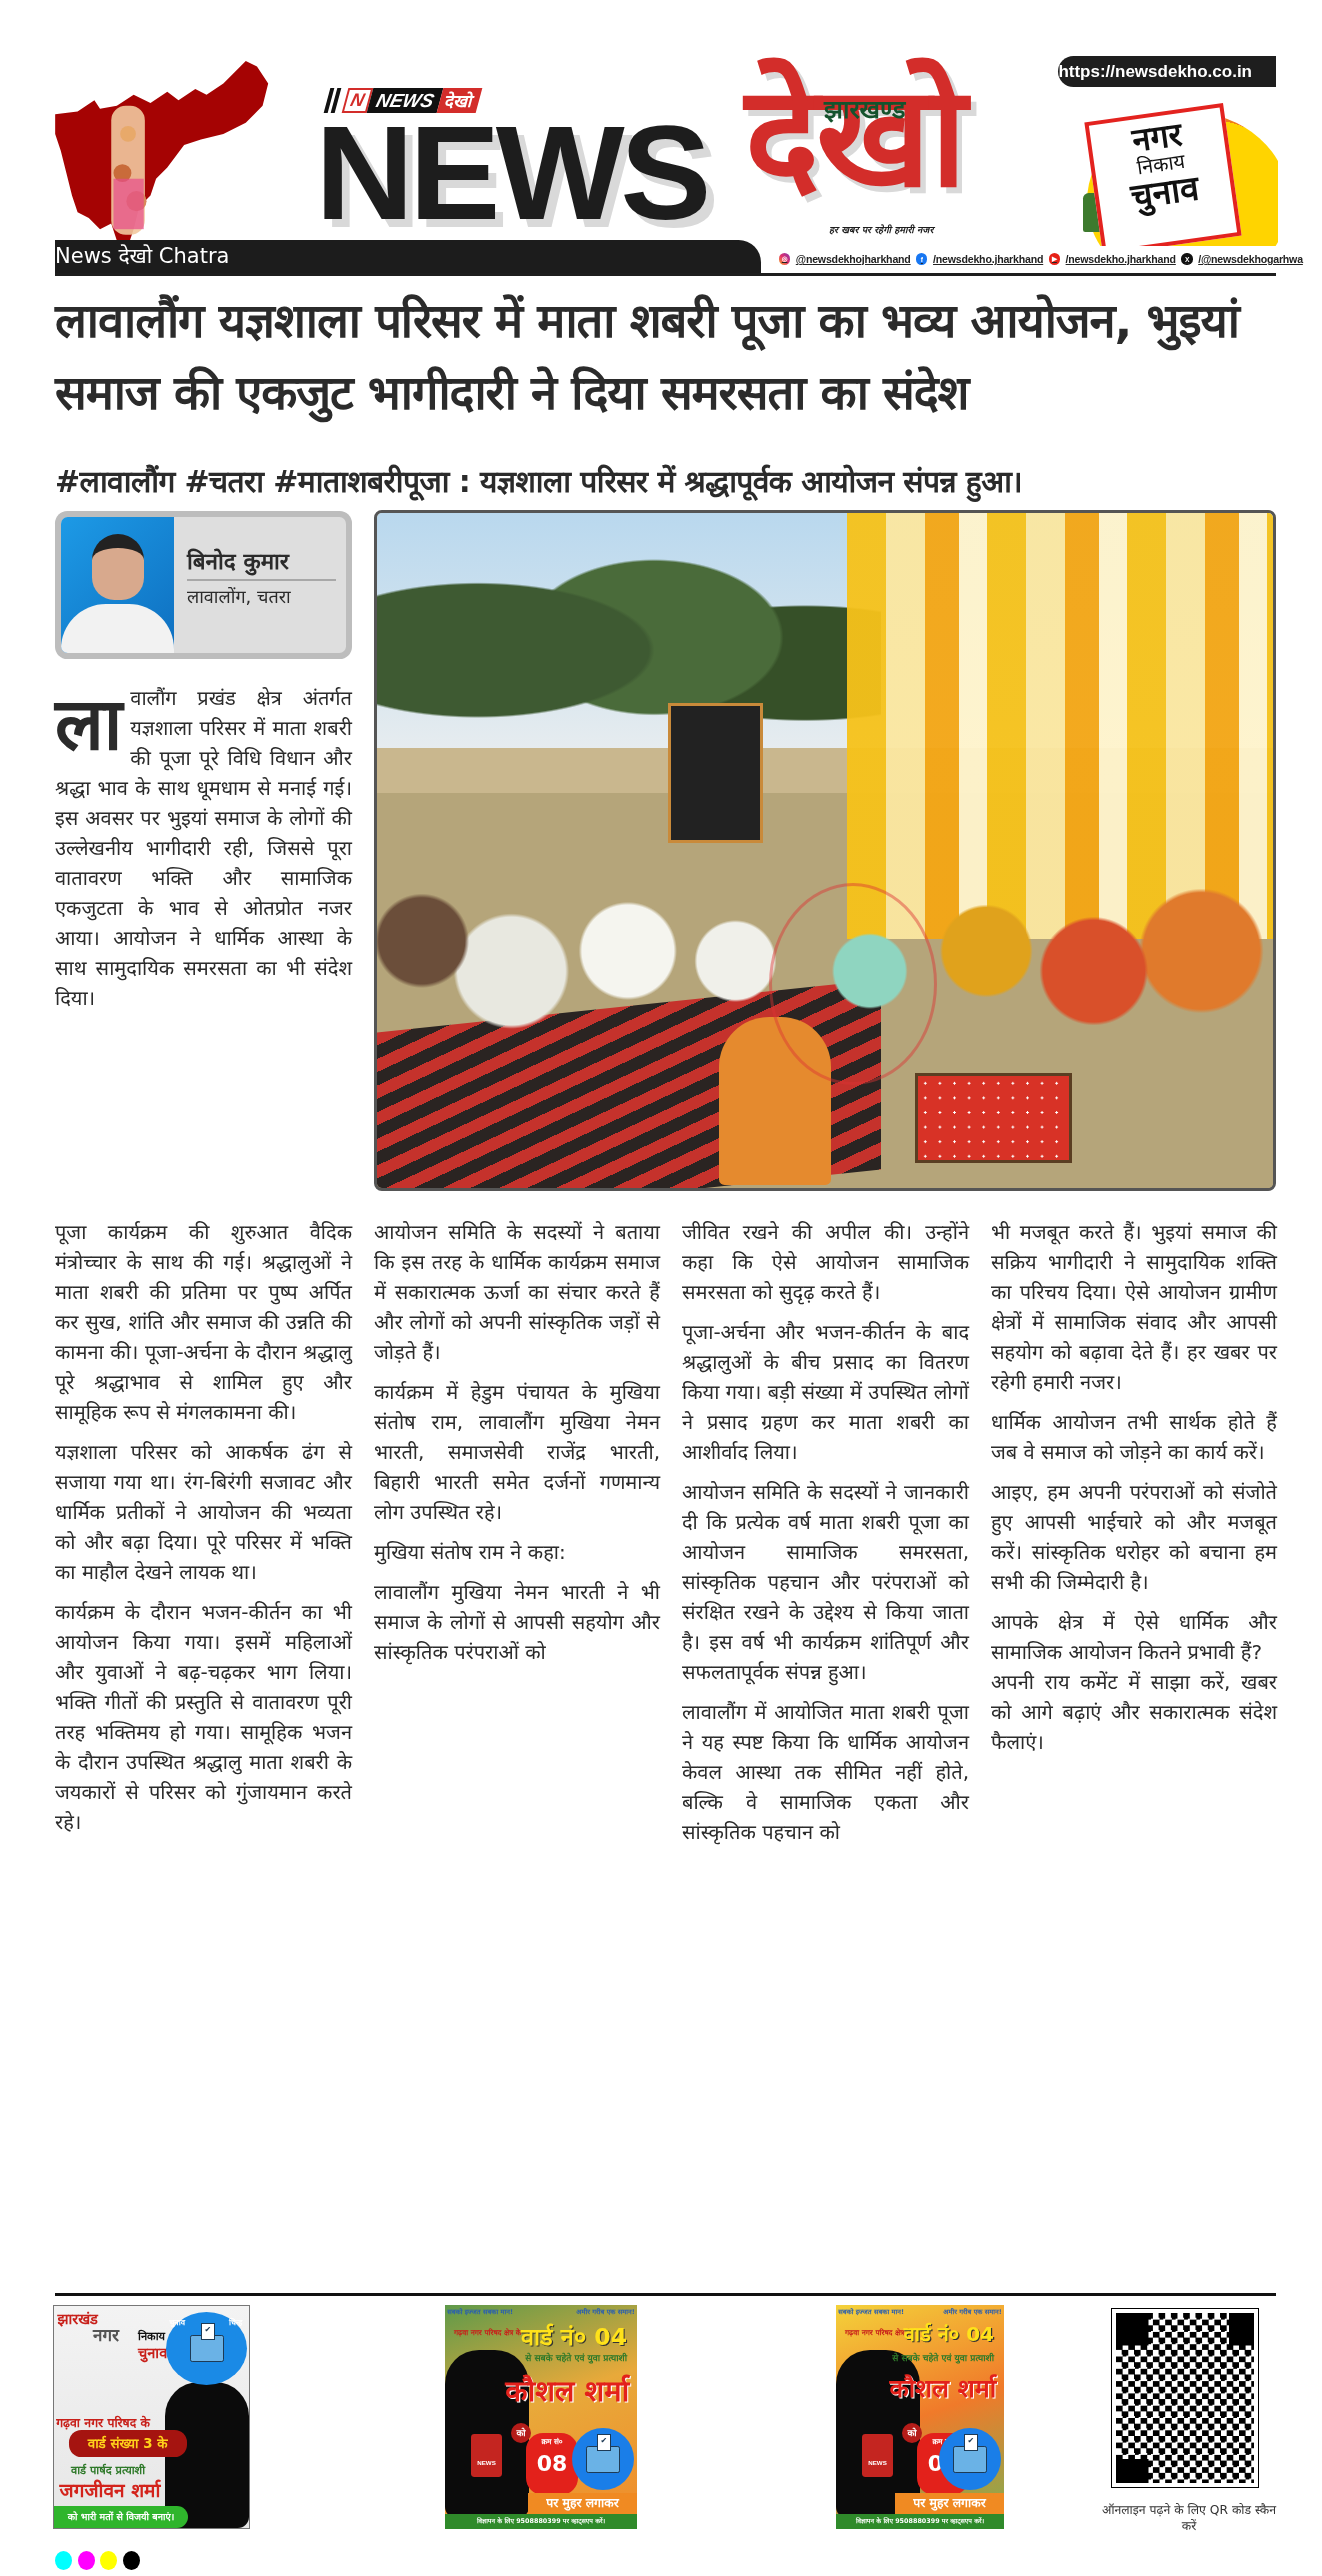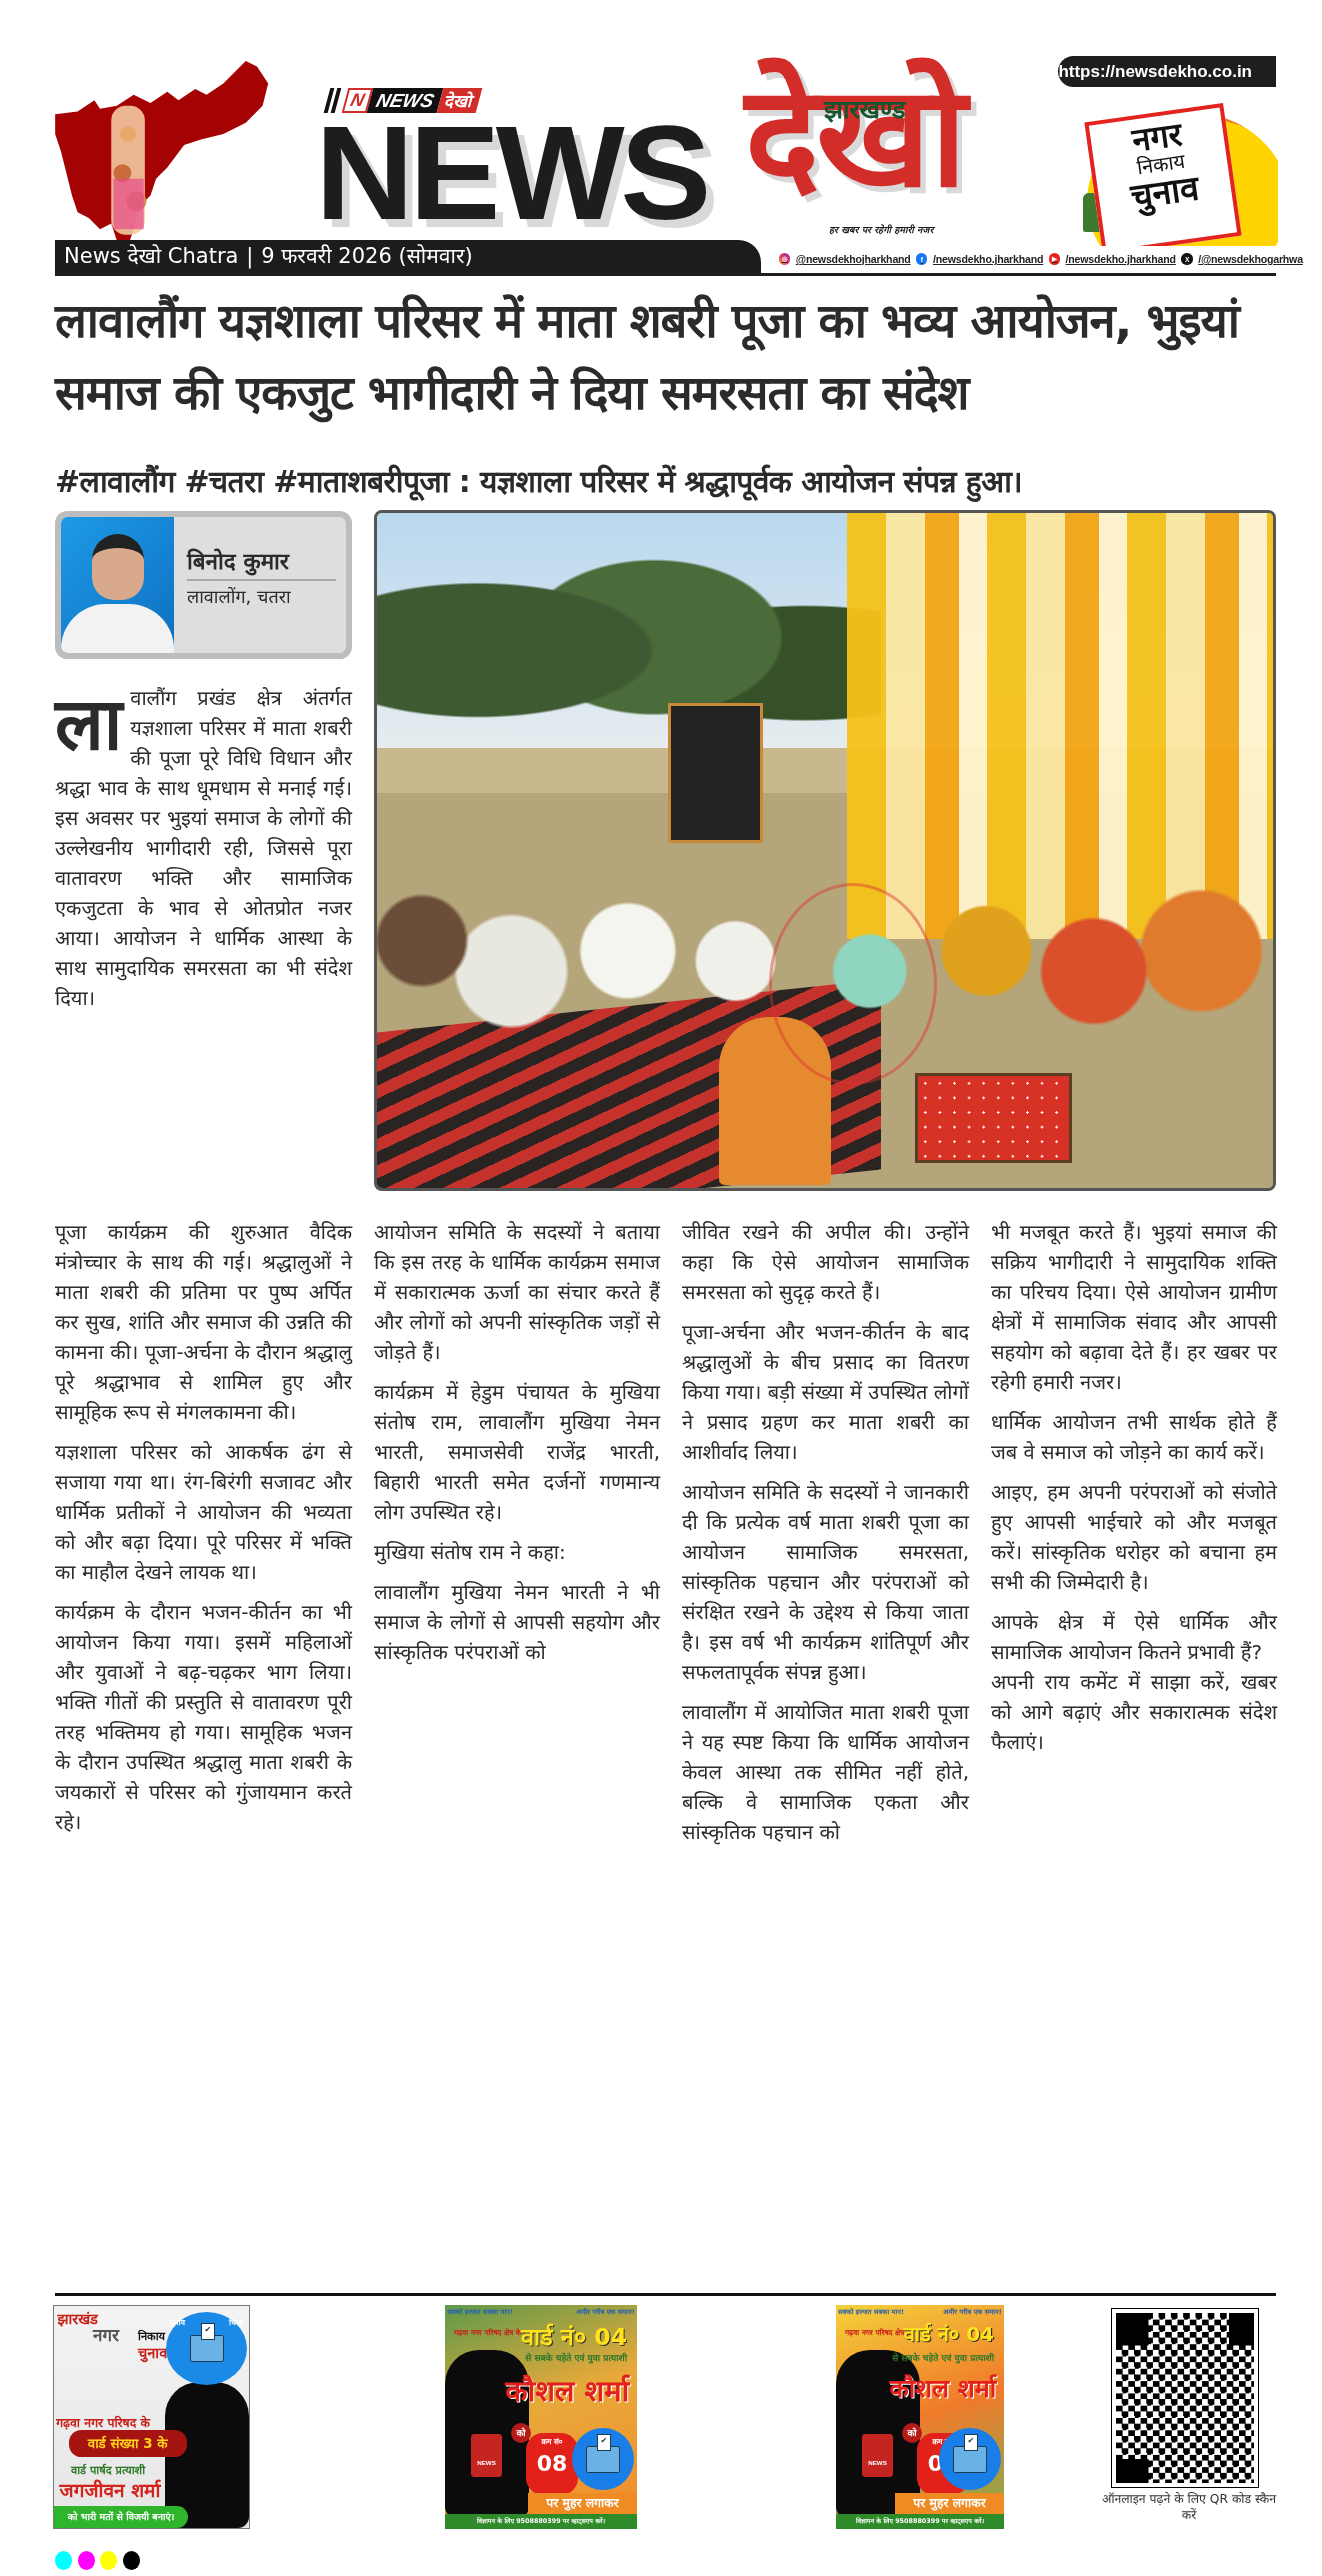--- a/index.html
+++ b/index.html
@@ -24,21 +24,21 @@
   .url-pill { position: absolute; left: 1058px; top: 56px; width: 218px; height: 31px; background: #1e1e1e; border-radius: 17px 0 0 17px; color: #fff; font: bold 17px "Liberation Sans", sans-serif; display: flex; align-items: center; justify-content: flex-end; padding-right: 24px; }
 
   .election-badge { position: absolute; left: 1076px; top: 95px; width: 202px; height: 151px; overflow: hidden; }
   .election-badge .sun { position: absolute; left: 11.2px; top: 17px; width: 202px; height: 179px; border-radius: 50%; background: radial-gradient(circle at 60% 55%, #ffd400 0 58%, #f07d1a 58% 64%, #ffd400 64%); }
   .election-badge .card { position: absolute; left: 17px; top: 17px; width: 140px; height: 134px; background: #fff; border: 4.5px solid #e3231f; transform: rotate(-8deg); display: flex; flex-direction: column; align-items: center; padding-top: 4.5px; }
   .election-badge .card .l1 { font: bold 32.5px/1 "DejaVu Sans", sans-serif; color: #111; }
   .election-badge .card .l2 { font: 20px/1.1 "DejaVu Sans", sans-serif; color: #111; }
   .election-badge .card .l3 { font: bold 34px/1 "DejaVu Sans", sans-serif; color: #111; }
   .election-badge .tap { position: absolute; left: 6.7px; top: 98px; width: 31px; height: 39px; background: #3d7a2e; border-radius: 5.6px 5.6px 2.2px 2.2px; }
 
-  .dateline { position: absolute; left: 55px; top: 240px; width: 706px; height: 32.5px; background: #1c1c1c; border-radius: 0 22.4px 0 0; color: #fff; font: 21px/32.5px "DejaVu Sans", sans-serif; padding-left: 9px; display: flex; gap: 0; }
+  .dateline { position: absolute; left: 55px; top: 240px; width: 706px; height: 32.5px; background: #1c1c1c; border-radius: 0 22.4px 0 0; color: #fff; font: 21px/32.5px "DejaVu Sans", sans-serif; padding-left: 0; display: flex; gap: 0; flex-direction: column; }
   .dateline .sep { margin: 0 7.8px; }
   .socials { position: absolute; left: 779px; top: 250px; width: 497px; height: 18px; display: flex; align-items: center; gap: 5.6px; font: bold 10.6px "Liberation Sans", sans-serif; color: #222; letter-spacing: -0.2px; text-decoration: underline; }
   .socials .ico { width: 11.2px; height: 11.2px; border-radius: 50%; display: inline-flex; align-items: center; justify-content: center; color: #fff; font: bold 6.7px "Liberation Sans", sans-serif; flex: 0 0 11.2px; }
   .socials .ig { background: linear-gradient(45deg, #f9a825, #e1306c, #8134af); }
   .socials .fb { background: #1877f2; }
   .socials .yt { background: #e62117; }
   .socials .x  { background: #111; }
   .mast-rule { position: absolute; left: 55px; top: 273px; width: 1221px; height: 2.8px; background: #1e1e1e; }
 
   
@@ -123,21 +123,21 @@
   .ad .nlogo { position: absolute; left: 26px; top: 129px; width: 31px; height: 43px; background: #c42520; border-radius: 3.4px; color: #fff; font: bold 6.2px "Liberation Sans", sans-serif; text-align: center; padding-top: 25px; }
   .ad3 .t-name { font-size: 25px; }
   .ad3 .t-ward { font-size: 20px; }
 
   .qr-wrap { position: absolute; left: 1101px; top: 2309px; width: 176px; height: 241px; }
   .qr { width: 146px; height: 178px; margin-left: 11.2px; background:
       linear-gradient(#000,#000) 0 0/32.5px 32.5px no-repeat,
       linear-gradient(#000,#000) 113px 0/32.5px 32.5px no-repeat,
       linear-gradient(#000,#000) 0 146px/32.5px 32.5px no-repeat,
       repeating-conic-gradient(#000 0 25%, #fff 0 50%) 0 0/12.3px 12.3px; border: 4.5px solid #fff; outline: 1.1px solid #000; }
-  .qr-caption { font: 12.3px/1.3 "DejaVu Sans", sans-serif; color: #333; text-align: center; margin-top: 5px; }
+  .qr-caption { font: 12.3px/1.3 "DejaVu Sans", sans-serif; color: #333; text-align: center; margin-top: 16px; }
 
   .cmyk { position: absolute; left: 55px; top: 2551px; display: flex; gap: 5.6px; }
   .cmyk span { width: 17px; height: 19px; border-radius: 50%; display: block; }
 </style>
 </head>
 <body>
 
 <header class="masthead">
   <svg class="map-logo" viewBox="0 0 440 330">
     <path d="M0,95 L40,90 L70,70 L80,85 L110,80 L140,60 L170,75 L200,55 L220,70 L250,50 L270,60 L300,40 L320,20 L340,0 L360,10 L380,40 L370,80 L340,110 L300,130 L260,140 L230,150 L200,190 L180,210 L170,240 L150,260 L140,300 L130,330 L110,320 L100,290 L80,300 L60,280 L40,270 L30,240 L20,200 L10,160 L0,130 Z" fill="#a50303"></path>

